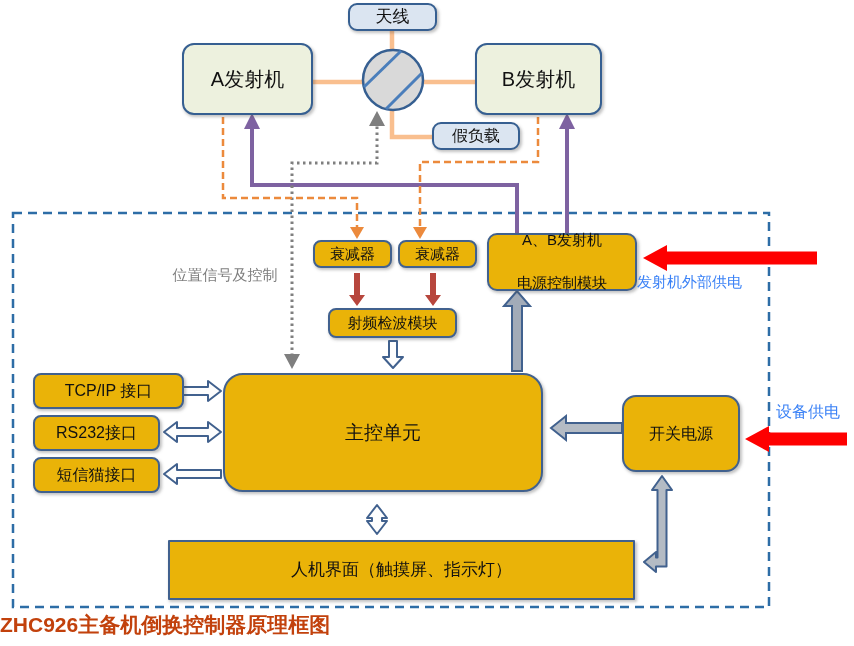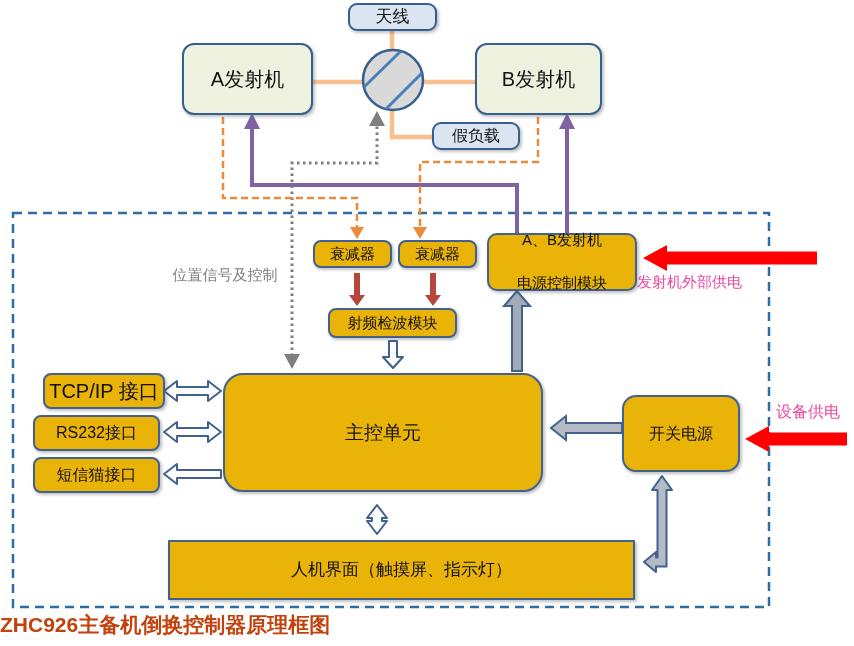--- a/index.html
+++ b/index.html
@@ -11,21 +11,21 @@
   .box{
     position:absolute;box-sizing:border-box;display:flex;flex-direction:column;
     align-items:center;justify-content:center;text-align:center;line-height:1.25;
     background:#eab308;border:2px solid #41618e;border-radius:8px;
     box-shadow:1.5px 2px 3px rgba(80,80,80,.35);
   }
   .green{background:#edf1de;border:2.5px solid #365f91;border-radius:12px;font-size:20px;}
   .lblue{background:#dbe5f1;border:2px solid #365f91;border-radius:9px;font-size:17px;}
   .lbl{position:absolute;white-space:nowrap;}
   .gray-lbl{color:#7f7f7f;font-size:15px;}
-  .blk-lbl{color:#ec4899;font-size:15px;}
+  .blk-lbl{color:#3b82f6;font-size:15px;}
   #title{
     position:absolute;left:0;right:0;top:611px;text-align:left;
     font-size:21px;font-weight:bold;color:#c2410c;
   }
 </style>
 </head>
 <body>
 
 <div id="canvas">
 
@@ -112,21 +112,21 @@
   </div>
   <div class="box" style="left:328px;top:308px;width:129px;height:30px;font-size:15px;">
     <span>射频检波模块</span>
   </div>
   <div class="box" style="left:223px;top:373px;width:320px;height:119px;font-size:19px;border-radius:20px;">
     <span>主控单元</span>
   </div>
   <div class="box" style="left:622px;top:395px;width:118px;height:77px;font-size:16px;border-radius:14px;">
     <span>开关电源</span>
   </div>
-  <div class="box" style="left:43px;top:373px;width:122px;height:36px;font-size:20px;">
+  <div class="box" style="left:33px;top:373px;width:151px;height:36px;font-size:16px;">
     <span>TCP/IP 接口</span>
   </div>
   <div class="box" style="left:33px;top:415px;width:127px;height:36px;font-size:16px;text-align:center;">
     <span>RS232接口</span>
   </div>
   <div class="box" style="left:33px;top:457px;width:127px;height:36px;font-size:16px;">
     <span>短信猫接口</span>
   </div>
   <div class="box" style="left:168px;top:540px;width:467px;height:60px;font-size:17px;border-radius:1px;">
     <span>人机界面（触摸屏、指示灯）</span>

